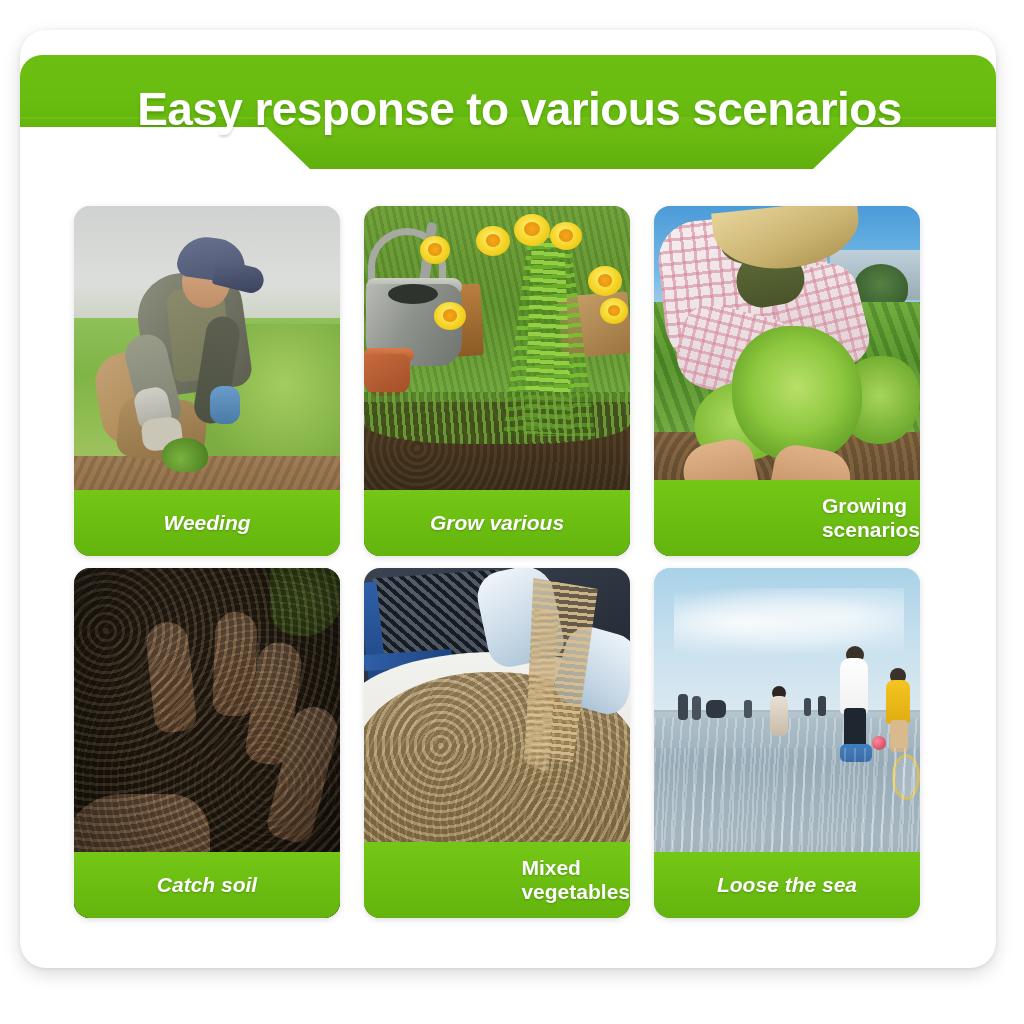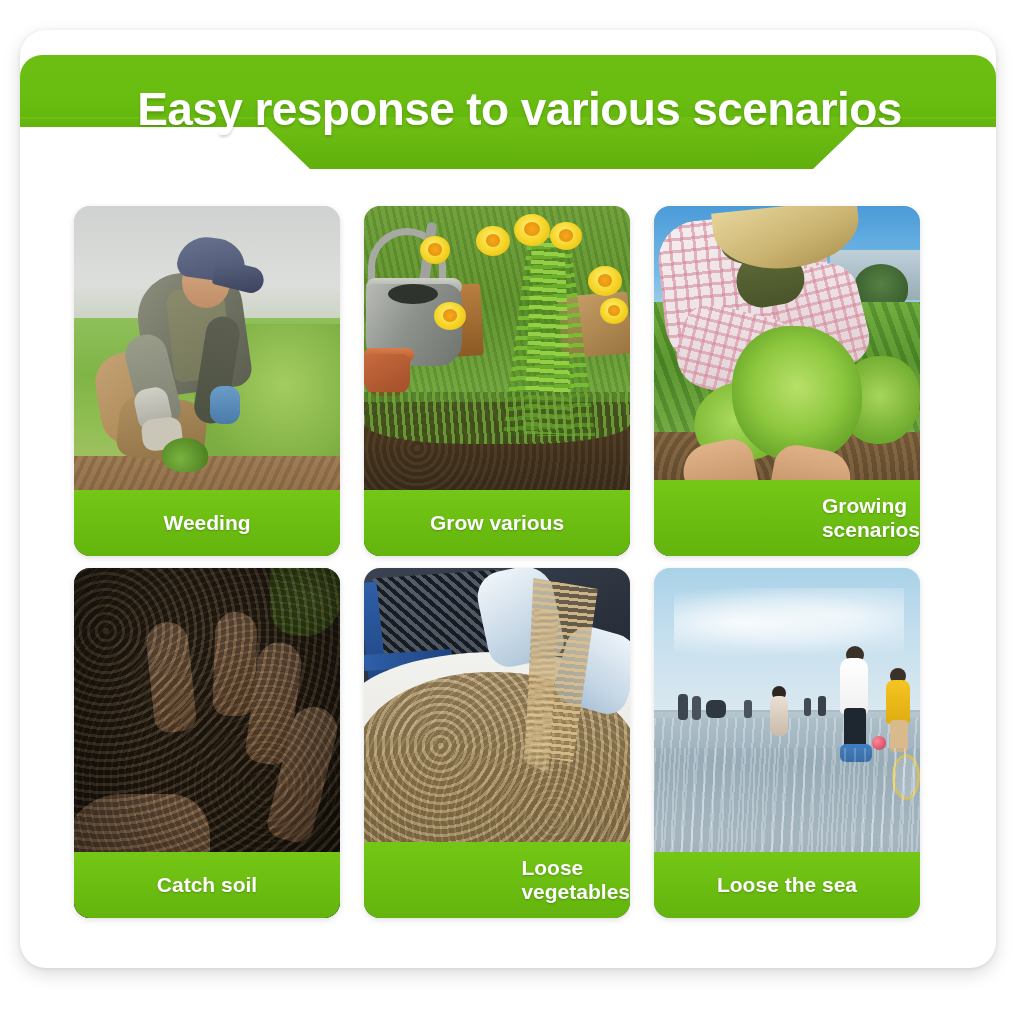--- a/index.html
+++ b/index.html
@@ -92,21 +92,21 @@
     background: linear-gradient(180deg, #74c716 0%, #63b40d 100%);
     color: #ffffff;
     font-size: 21px;
     font-weight: bold;
     line-height: 1.15;
     display: flex;
     align-items: center;
     text-shadow: 0 1px 2px rgba(0,0,0,0.22);
     z-index: 3;
   }
-  .label.center { justify-content: center; text-align: right; }
+  .label.center { justify-content: center; text-align: right; font-style: italic; }
   .label.left   { justify-content: flex-end; padding-left: 64px; }
   .label.tall   { min-height: 76px; }
 
   
   .ph { position:absolute; }
 
   
   .w-sky   { left:0; top:0; width:266px; height:128px;
              background:linear-gradient(180deg,#cfd2d0 0%,#dcdedb 60%,#c7d0bb 100%); }
   .w-field { left:0; top:112px; width:266px; height:160px;
@@ -481,21 +481,21 @@
         <div class="ph m-bucket"></div>
         <div class="ph m-pile"></div>
         <div class="ph m-pile-tex"></div>
         <div class="ph m-glove1"></div>
         <div class="ph m-glove2"></div>
         <div class="ph m-fall"></div>
         <div class="ph m-fall2"></div>
       </div>
       <div class="label left tall">
         <span>
-          <span>Loose</span><br>
+          <span>Mixed</span><br>
           <span>vegetables</span>
         </span>
       </div>
     </div>
 
     <div class="card">
       <div class="photo">
         <div class="ph c-sky"></div>
         <div class="ph c-cloud"></div>
         <div class="ph c-horizon"></div>

